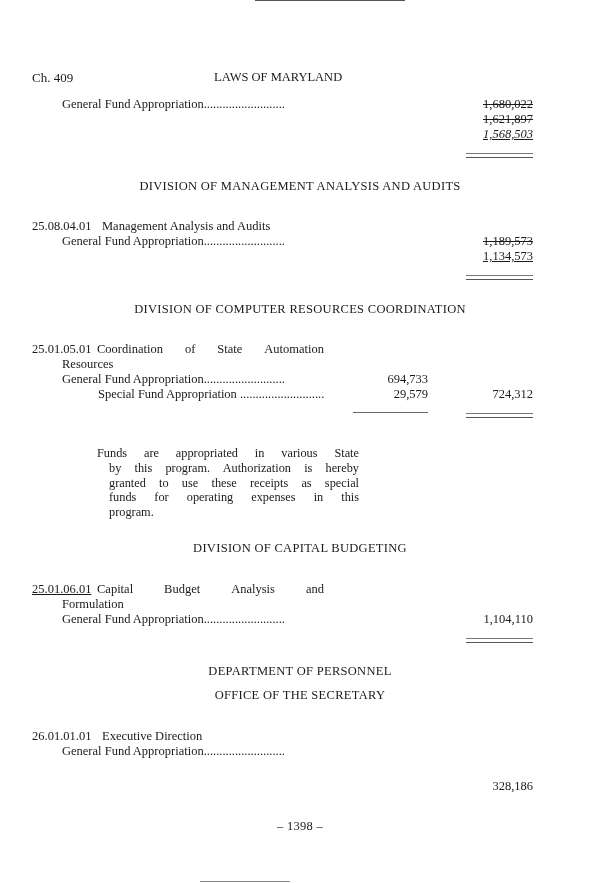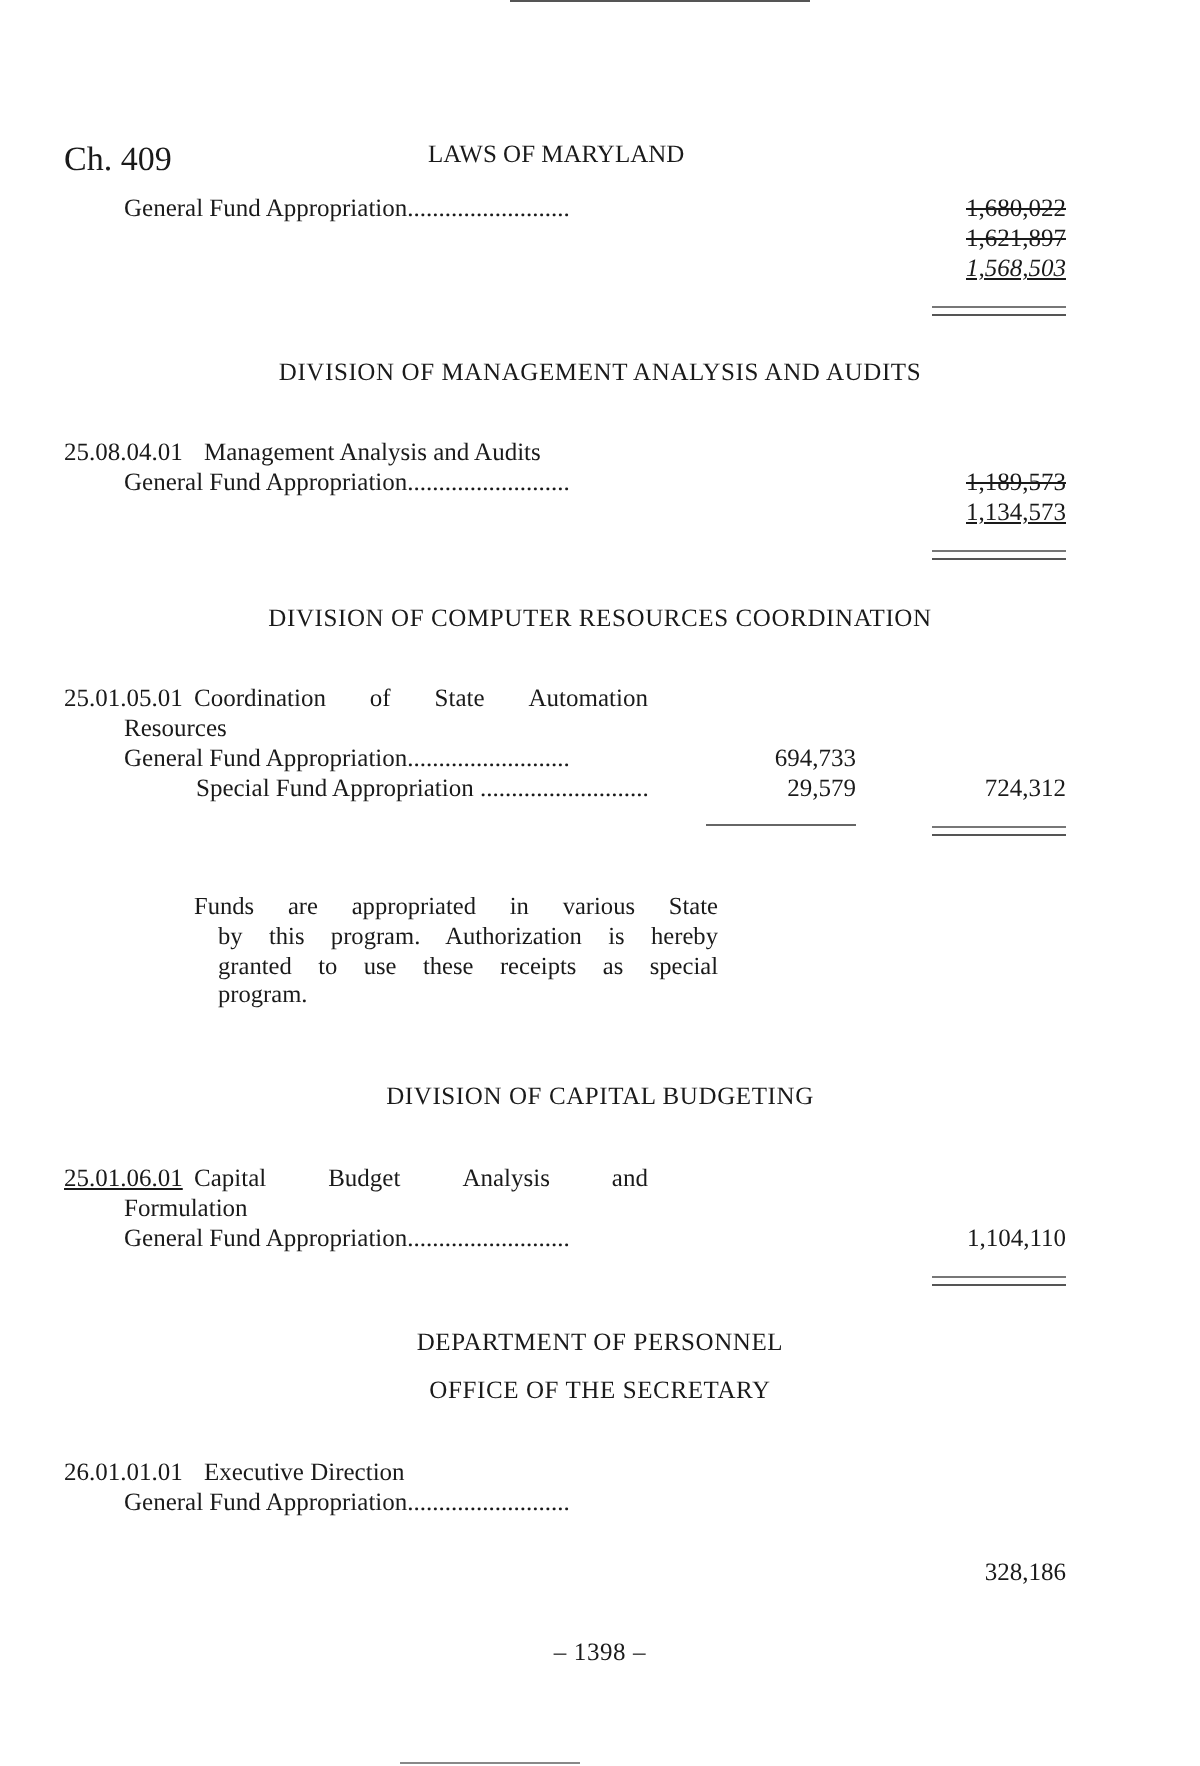--- a/index.html
+++ b/index.html
@@ -25,21 +25,21 @@
   }
   .note .ln { display: block; text-align: justify; text-align-last: justify; padding-left: 12px; }
   .note .ln.first { padding-left: 0; }
   .wide { display: flex; justify-content: space-between; }
 </style>
 </head>
 <body>
 
 <div class="topbar"></div>
 
-<div class="abs" style="left:32px; top:70px; font-size:17px;">Ch. 409</div>
+<div class="abs" style="left:32px; top:70px; font-size:13px;">Ch. 409</div>
 <div class="abs" style="left:214px; top:70px;">LAWS OF MARYLAND</div>
 
 <div class="abs" style="left:62px; top:97px;">General Fund Appropriation..........................</div>
 <div class="abs right strike" style="right:67px; top:97px;">1,680,022</div>
 <div class="abs right strike" style="right:67px; top:112px;">1,621,897</div>
 <div class="abs right underline italic" style="right:67px; top:127px;">1,568,503</div>
 <div class="dbl" style="left:466px; width:67px; top:153px;"></div>
 
 <div class="heading" style="top:179px;">DIVISION OF MANAGEMENT ANALYSIS AND AUDITS</div>
 <div class="abs" style="left:32px; top:219px;">25.08.04.01</div>
@@ -85,20 +85,28 @@
   </span>
   <span class="ln wide">
     <span>granted</span>
     <span>to</span>
     <span>use</span>
     <span>these</span>
     <span>receipts</span>
     <span>as</span>
     <span>special</span>
   </span>
+  <span class="ln wide">
+    <span>funds</span>
+    <span>for</span>
+    <span>operating</span>
+    <span>expenses</span>
+    <span>in</span>
+    <span>this</span>
+  </span>
   <span class="ln" style="padding-left:12px;">
     <span>program.</span>
   </span>
 </div>
 
 <div class="heading" style="top:541px;">DIVISION OF CAPITAL BUDGETING</div>
 <div class="abs" style="left:32px; top:582px;text-decoration:underline;">25.01.06.01</div>
 <div class="abs wide" style="left:97px; top:582px; width:227px;">
   <span>Capital</span>
   <span>Budget</span>

